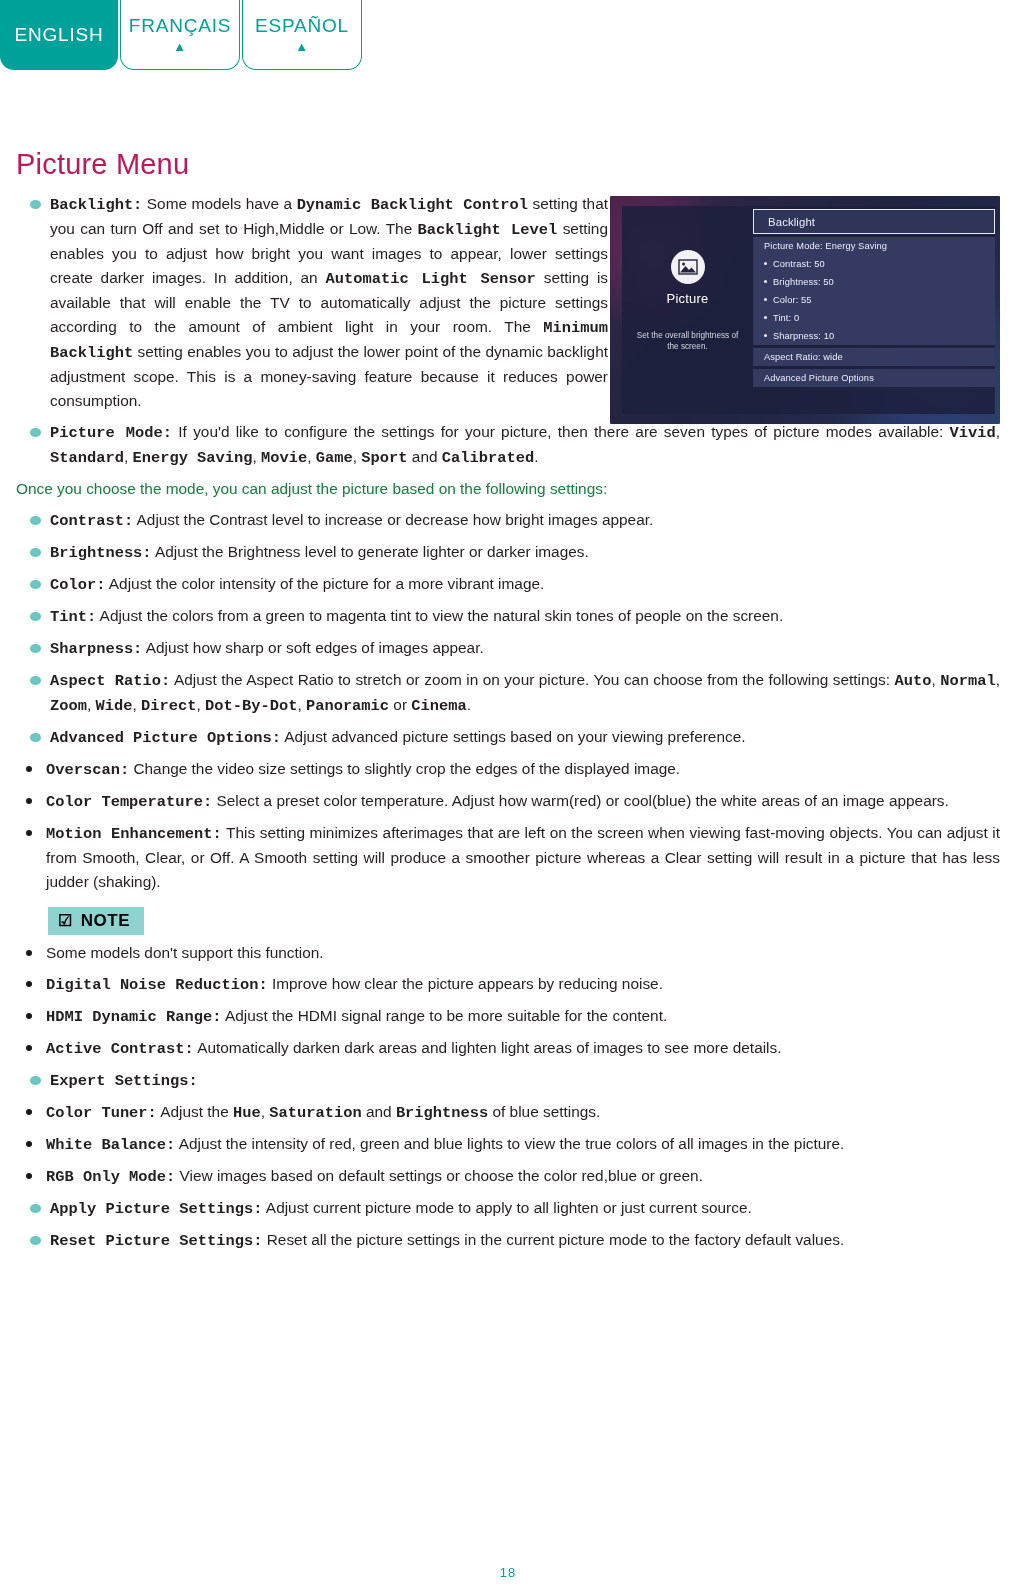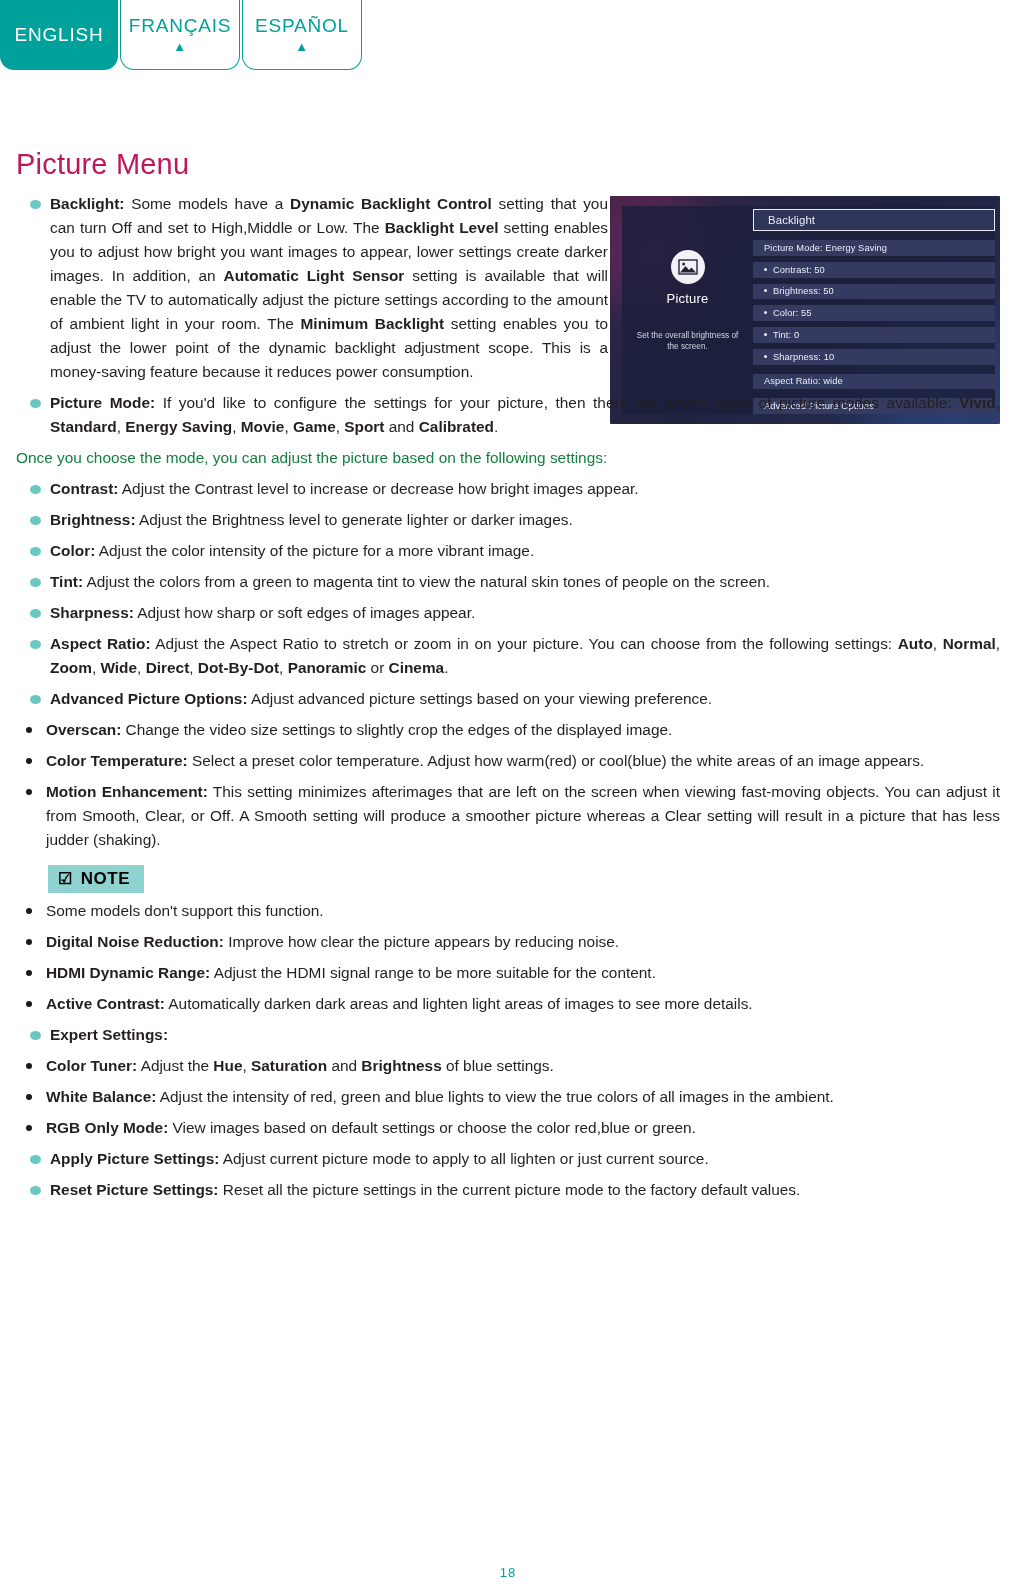--- a/index.html
+++ b/index.html
@@ -110,21 +110,21 @@
     content: "";
     position: absolute;
     left: 10px; top: 9px;
     width: 6px; height: 6px;
     border-radius: 50%;
     background: #1a1a1a;
   }
   .indent1 { margin-left: 24px; }
   .indent2 { margin-left: 48px; }
 
-  b, strong { font-weight: 700; }
+  b, strong { font-weight: 700; font-family: Liberation Mono, monospace; }
 
   p.plain {
     margin: 0 0 7px 0;
     font-size: 15.4px;
     line-height: 24px;
     text-align: justify;
     color: #15803d;
   }
 
   
@@ -198,21 +198,21 @@
     font-size: 8.2px;
     line-height: 11px;
     color: #d6d7e4;
     padding: 0 8px;
   }
   .tv-right {
     flex: 1 1 auto;
     padding-top: 3px;
     display: flex;
     flex-direction: column;
-    gap: 6px;
+    gap: 0;
   }
   .tv-row {
     background: #343a60;
     color: #eceefb;
     font-size: 9.3px;
     height: 18px;
     display: flex;
     align-items: center;
     padding-left: 11px;
     letter-spacing: .1px;
@@ -395,21 +395,21 @@
     <li class="b1">
       <b>Expert Settings:</b>
     </li>
   </ul>
 
   <ul class="lvl2 indent1">
     <li class="b2">
       <b>Color Tuner:</b><span> Adjust the </span><b>Hue</b><span>, </span><b>Saturation</b><span> and </span><b>Brightness</b><span> of blue settings.</span>
     </li>
     <li class="b2">
-      <b>White Balance:</b><span> Adjust the intensity of red, green and blue lights to view the true colors of all images in the ambient.</span>
+      <b>White Balance:</b><span> Adjust the intensity of red, green and blue lights to view the true colors of all images in the picture.</span>
     </li>
     <li class="b2">
       <b>RGB Only Mode:</b><span> View images based on default settings or choose the color red,blue or green.</span>
     </li>
   </ul>
 
   <ul class="lvl1">
     <li class="b1">
       <b>Apply Picture Settings:</b><span> Adjust current picture mode to apply to all lighten or just current source.</span>
     </li>

